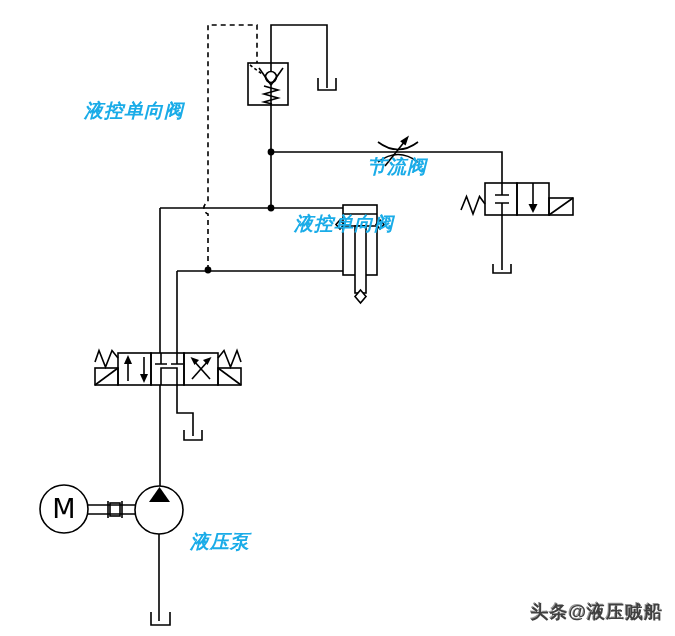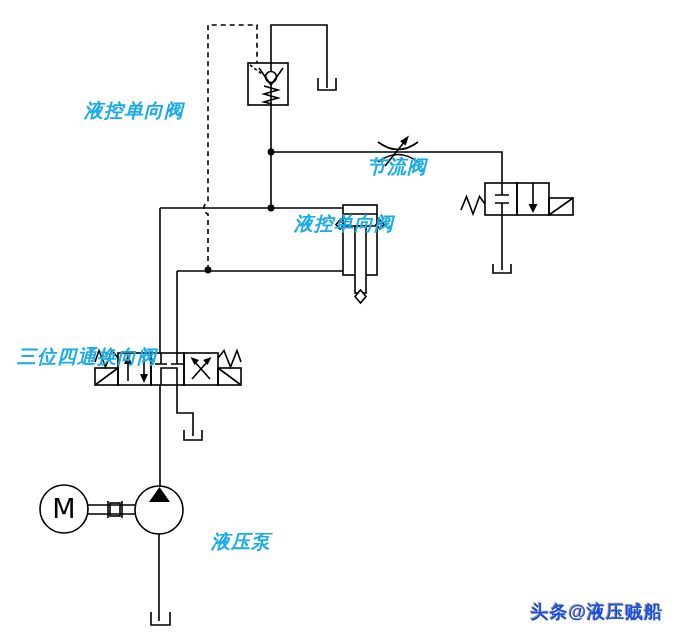--- a/index.html
+++ b/index.html
@@ -21,21 +21,21 @@
     white-space:nowrap;
     user-select:none;
     margin-top:32px;
   }
   .watermark{
     position:absolute;
     right:12px;top:600px;
     font-size:18px;
     font-weight:bold;
     letter-spacing:1px;
-    color:#1d4ed8;
+    color:#404040;
     text-shadow:1px 1px 0 #ffffff, -1px -1px 0 #9a9a9a;
     white-space:nowrap;
   }
   .motor-letter{
     position:absolute;
     left:48px;top:493px;
     width:32px;
     text-align:center;
     font-size:27px;
     color:#000;
@@ -180,20 +180,19 @@
     </g>
   </svg>
 
   <div class="cn-label" style="left:84px;top:66px;">液控单向阀</div>
 
   <div class="cn-label" style="left:367px;top:122px;">节流阀</div>
 
   <div class="cn-label" style="left:294px;top:179px;">液控单向阀</div>
 
 
-  <div class="cn-label" style="left:17px;top:312px;">三位四通换向阀</div>
 
-  <div class="cn-label" style="left:211px;top:497px;">液压泵</div>
+  <div class="cn-label" style="left:190px;top:497px;">液压泵</div>
 
   <div class="motor-letter">M</div>
 
   <div class="watermark">头条@液压贼船</div>
 </div>
 
 </body></html>

